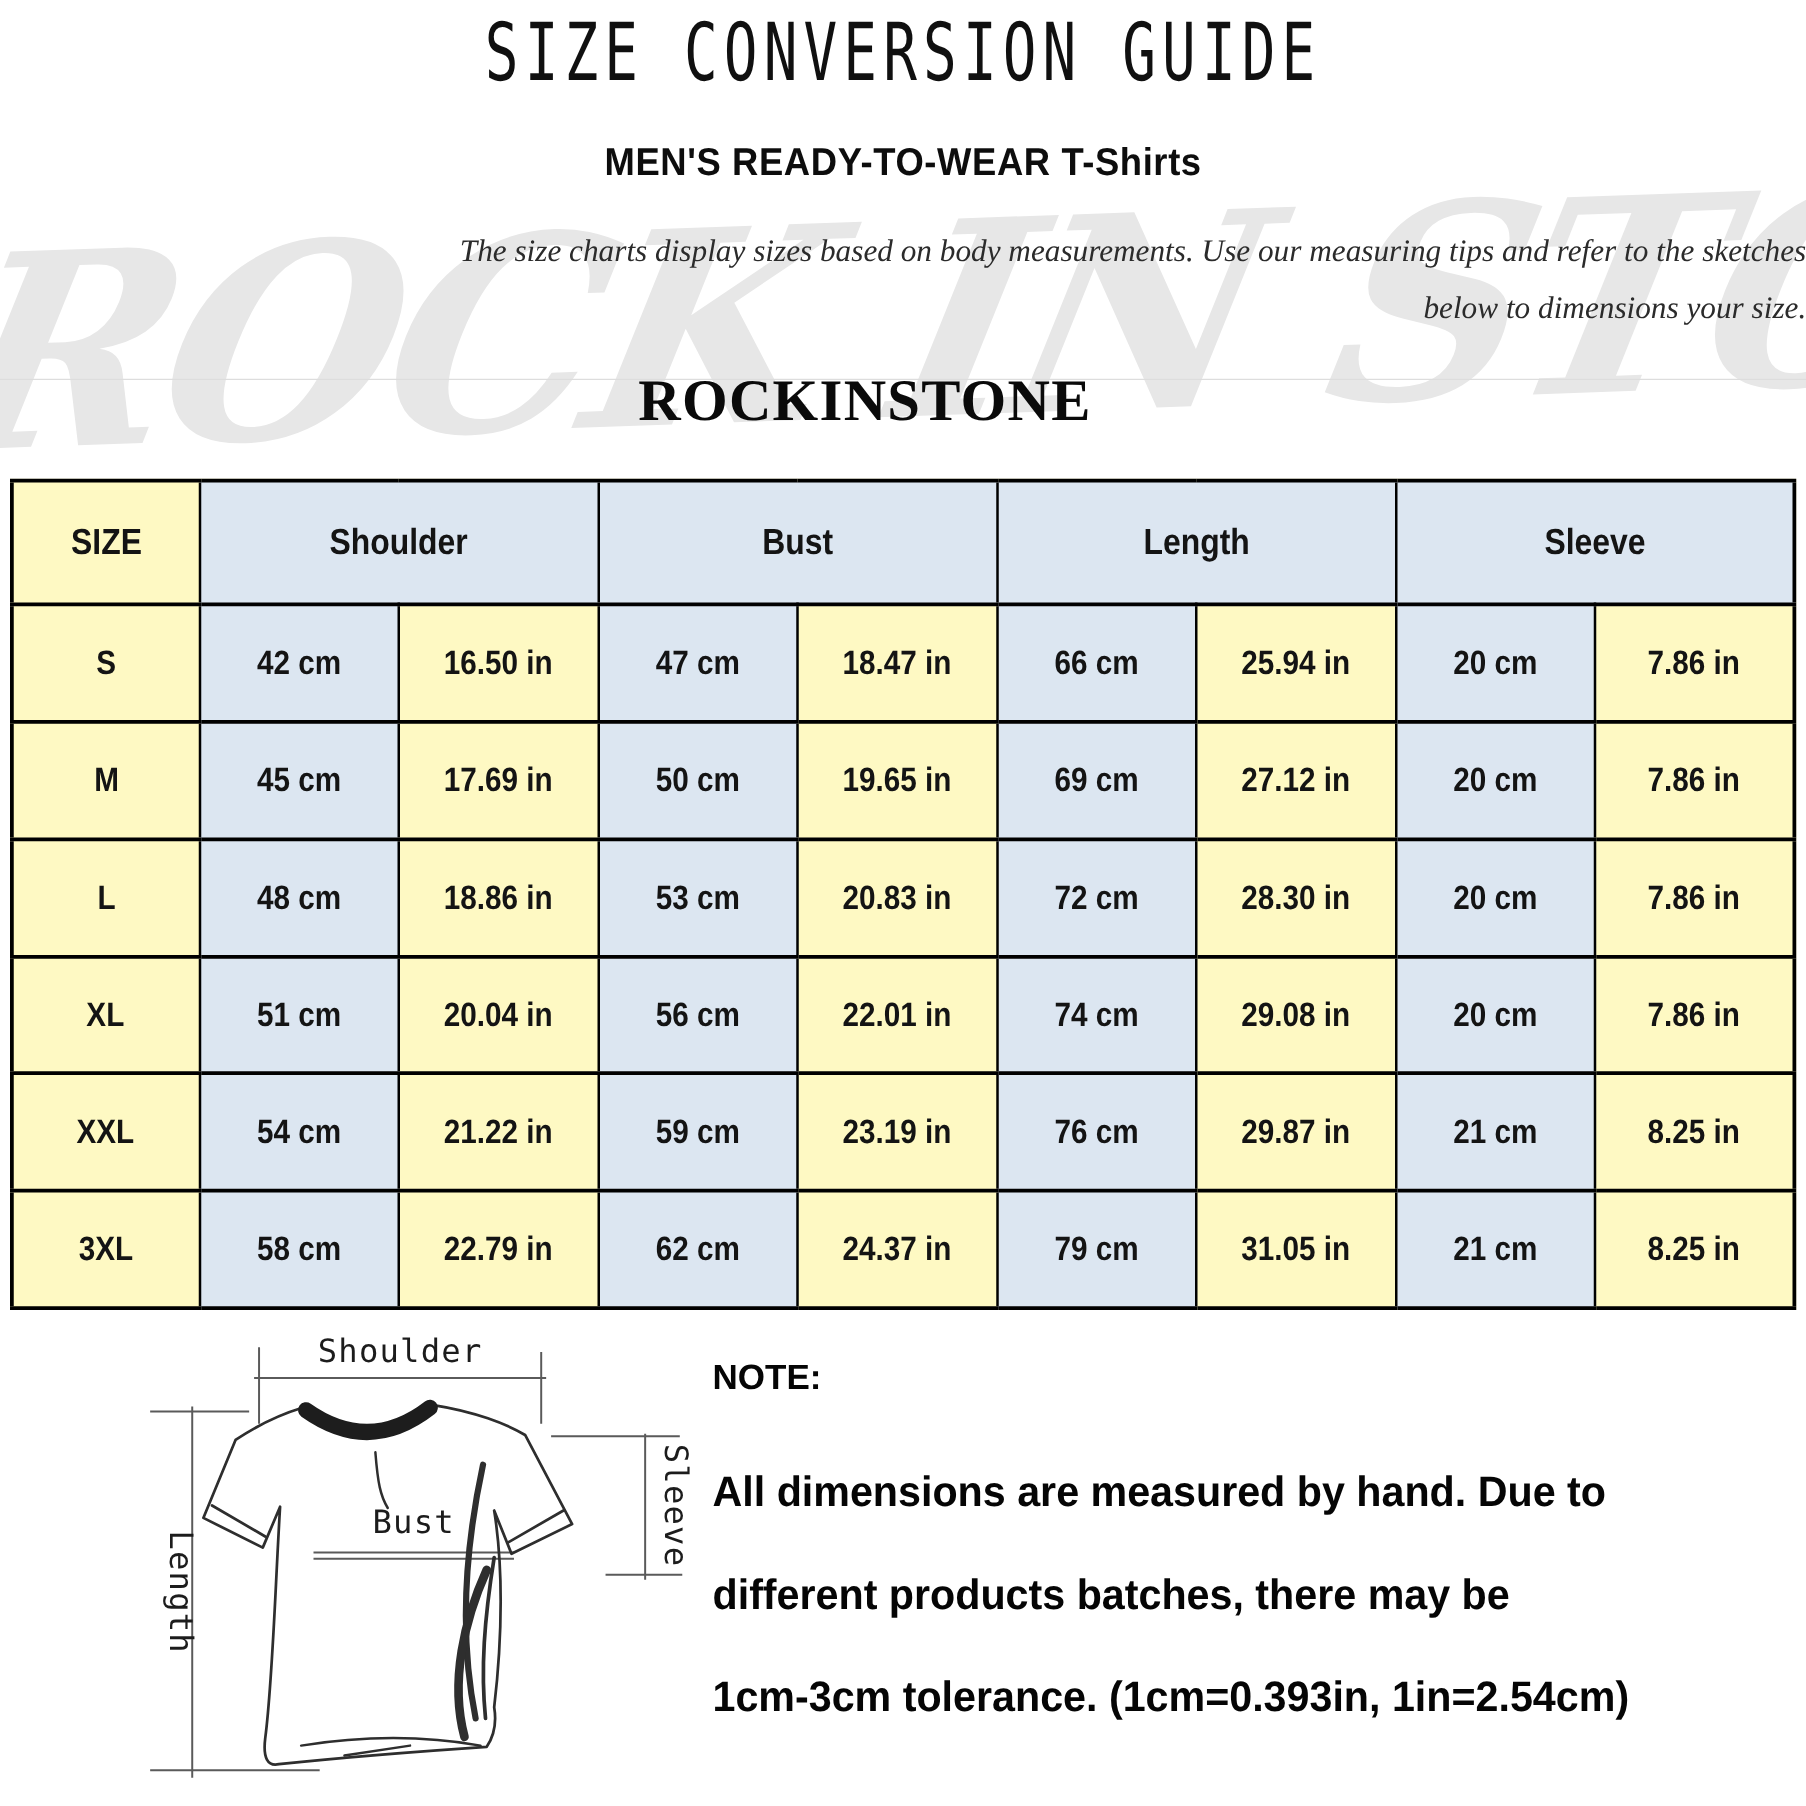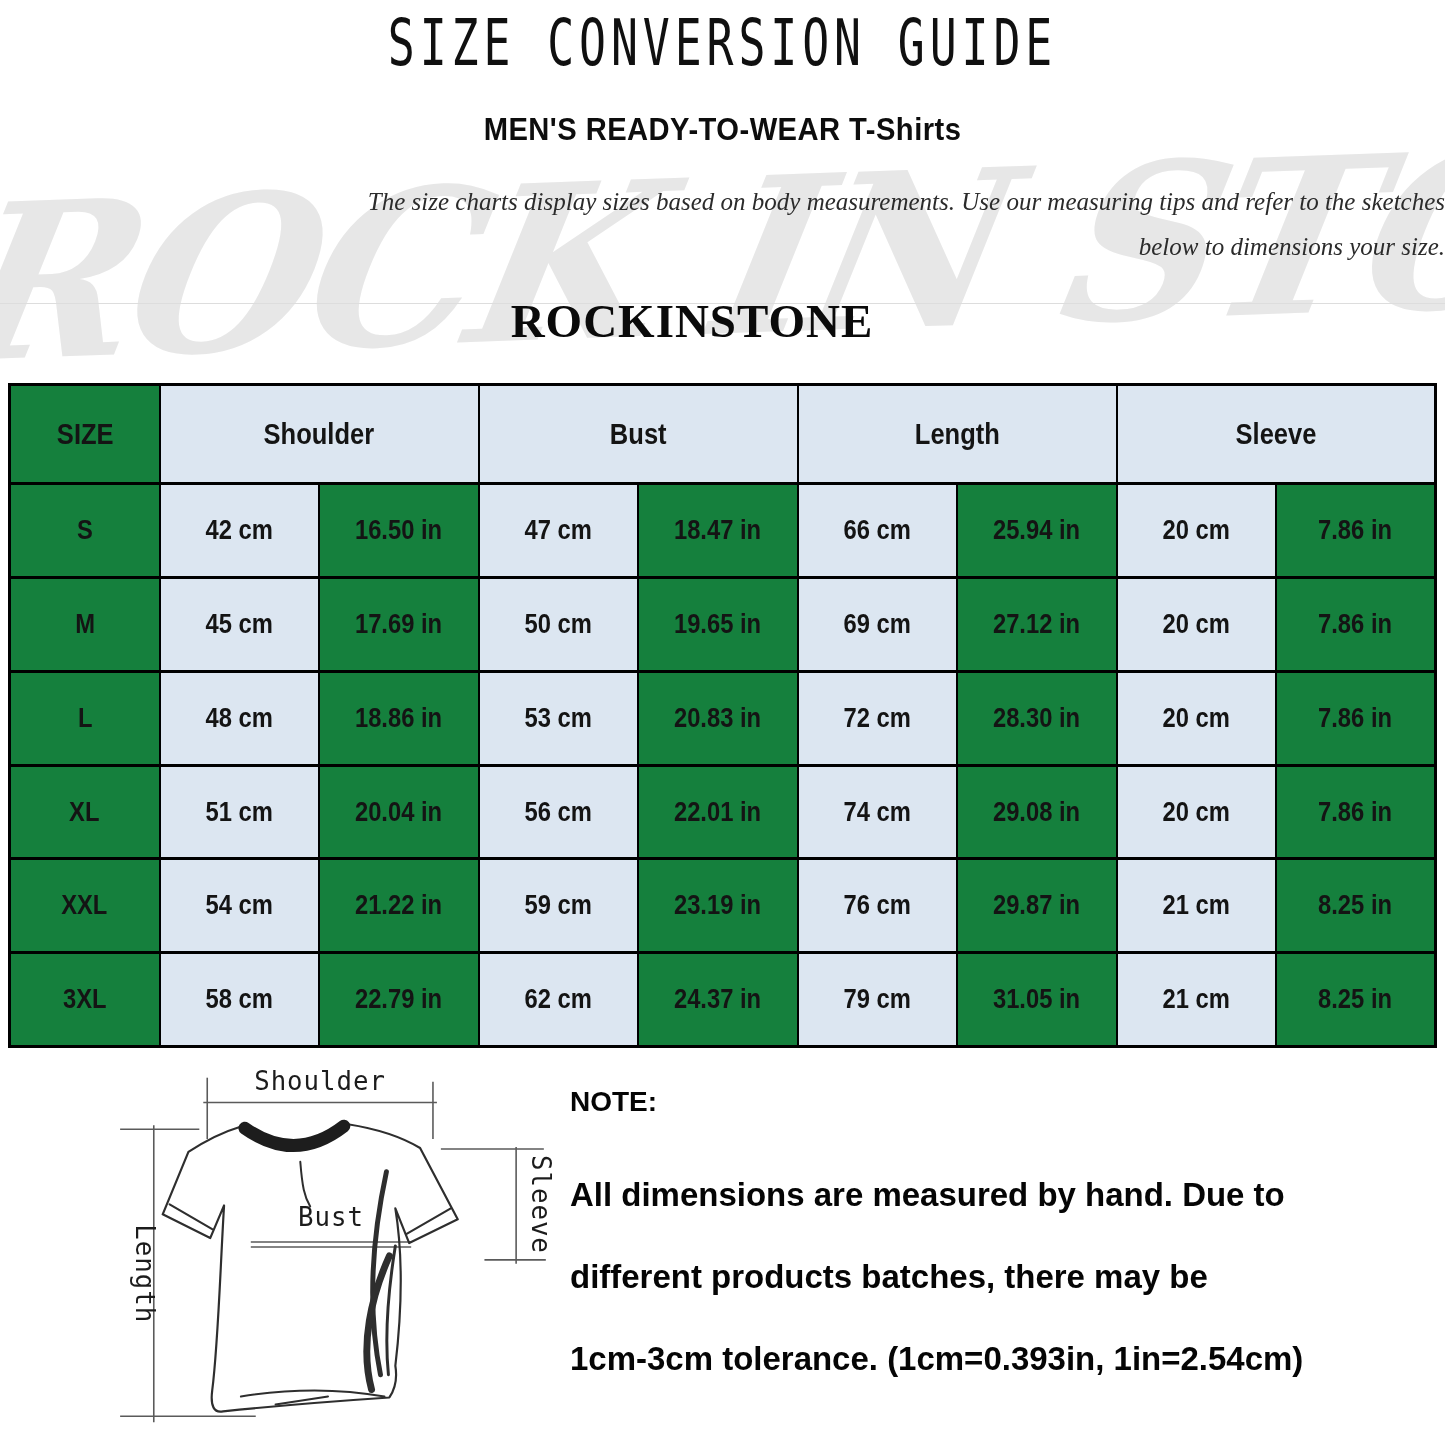--- a/index.html
+++ b/index.html
@@ -48,21 +48,21 @@
     position:absolute;top:294px;left:0;width:1384px;text-align:center;z-index:2;
     font-family:"Liberation Serif",serif;font-weight:700;
     font-size:47px;color:#0a0a0a;letter-spacing:1px;
   }
 
   
   table.size-table{
     position:absolute;top:383px;left:8px;z-index:2;
     width:1429px;height:665px;
     border-collapse:collapse;table-layout:fixed;
-    background:#15803d;
+    background:#fef9c3;
   }
   .size-table th,.size-table td{
     border-left:2px solid var(--border,#000);
     border-right:2px solid var(--border,#000);
     border-top:3px solid var(--border,#000);
     border-bottom:3px solid var(--border,#000);
     text-align:center;vertical-align:middle;
     font-weight:700;color:#141414;padding:0;
   }
   .size-table{border:3px solid var(--border,#000);}

